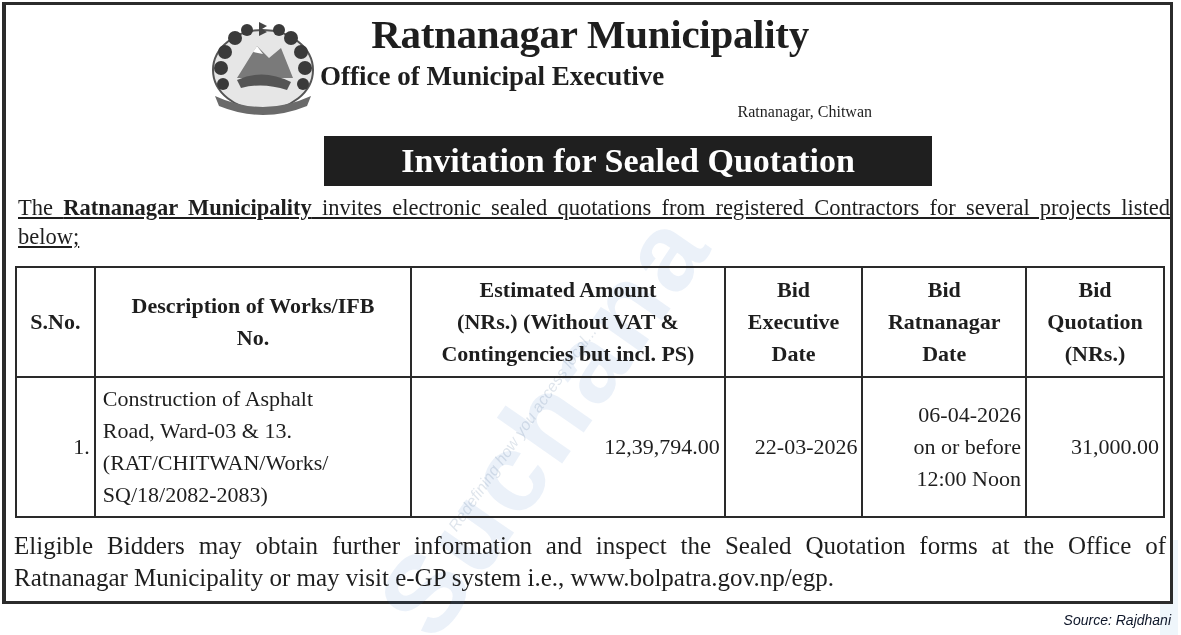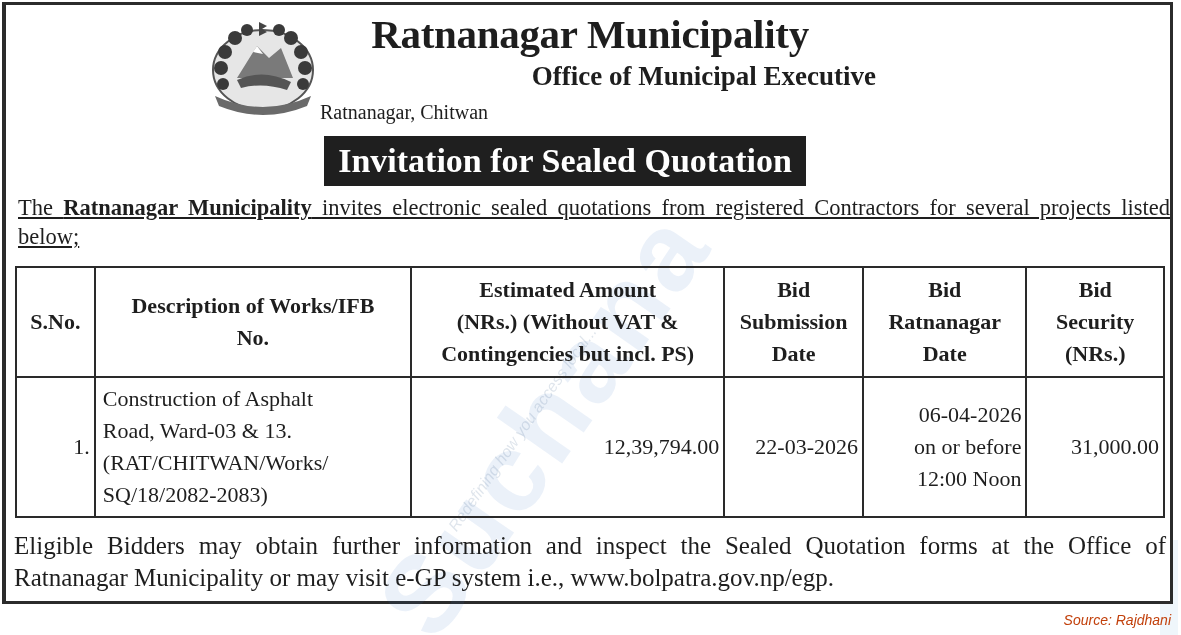--- a/index.html
+++ b/index.html
@@ -10,43 +10,43 @@
   .wm-text { position: absolute; left: 300px; top: 360px; transform: rotate(-55deg);
              font-family: "Liberation Sans", sans-serif; font-weight: bold; font-size: 110px;
              color: rgba(60,120,200,0.10); letter-spacing: 4px; }
   .wm-tag { position: absolute; left: 400px; top: 420px; transform: rotate(-55deg);
             font-family: "Liberation Sans", sans-serif; font-style: italic; font-size: 16px;
             color: rgba(80,110,150,0.18); }
   .wm-shard { position: absolute; background: rgba(120,180,220,0.12); }
   .emblem { position: absolute; left: 207px; top: 18px; width: 112px; height: 100px; }
   .title { position: absolute; left: 320px; top: 10px; width: 540px; text-align: center;
            font-weight: bold; font-size: 41px; letter-spacing: -0.3px; line-height: 48px; }
-  .subtitle { position: absolute; left: 336px; top: 60px; width: 540px; text-align: right;
+  .subtitle { position: absolute; left: 320px; top: 60px; width: 540px; text-align: left;
               font-weight: bold; font-size: 27px; line-height: 32px; }
-  .location { position: absolute; left: 320px; top: 98px; width: 540px; text-align: left;
-              font-size: 20px; line-height: 28px; }
-  .banner { position: absolute; left: 324px; top: 136px; width: 482px; height: 50px;
+  .location { position: absolute; left: 332px; top: 98px; width: 540px; text-align: right;
+              font-size: 16px; line-height: 28px; }
+  .banner { position: absolute; left: 324px; top: 136px; width: 608px; height: 50px;
             background: #1f1f1f; color: #fff; text-align: center; font-weight: bold;
             font-size: 34px; line-height: 50px; }
   .intro { position: absolute; left: 18px; top: 193px; width: 1152px;
            font-size: 22.5px; line-height: 29px; text-align: justify; text-align-last: left; text-decoration: underline; }
   .intro b { font-weight: bold; }
   table.bids { position: absolute; left: 15px; top: 266px; width: 1150px; height: 250px;
                border-collapse: collapse; }
   table.bids th, table.bids td { border: 2.5px solid #2a2a2a; text-align: center; vertical-align: middle;
                                   padding: 0 4px; }
   table.bids th { font-weight: bold; font-size: 22px; line-height: 32px; height: 108px; }
   table.bids td { font-size: 22px; line-height: 32px; height: 138px; text-align: right; }
   td.desc { text-align: left !important; padding-left: 7px !important; margin-left: 9px; }
   .col1 { width: 70px; } .col2 { width: 311px; } .col3 { width: 314px; margin-top: 40px; }
   .col4 { width: 130px; } .col5 { width: 156px; } .col6 { width: 130px; }
   .footer { position: absolute; left: 14px; top: 530px; width: 1152px;
             font-size: 25px; line-height: 32px; text-align: justify; text-align-last: left; }
   .source { position: absolute; right: 10px; top: 612px;
-            font-family: "Liberation Sans", sans-serif; font-style: italic; font-size: 14px; color: #c2410c; text-align: center; }
+            font-family: "Liberation Sans", sans-serif; font-style: italic; font-size: 14px; color: #0f172a; text-align: center; }
 </style>
 </head>
 <body>
 
 <div class="wm-shard" style="left:4px;top:5px;width:12px;height:60px;transform:skewY(20deg);"></div>
 <div class="wm-shard" style="left:880px;top:5px;width:16px;height:90px;transform:skewX(-10deg);"></div>
 <div class="wm-shard" style="left:1160px;top:540px;width:18px;height:95px;"></div>
 
 <div class="frame"></div>
 
@@ -82,23 +82,23 @@
 <div class="banner">Invitation for Sealed Quotation</div>
 
 <div class="intro"><span>The </span><b>Ratnanagar Municipality</b><span> invites electronic sealed quotations from registered Contractors for several projects listed below;</span></div>
 
 <table class="bids">
   <thead>
     <tr>
       <th class="col1"><span>S.No.</span></th>
       <th class="col2"><span>Description of Works/IFB</span><br><span>No.</span></th>
       <th class="col3"><span>Estimated Amount</span><br><span>(NRs.) (Without VAT &amp;</span><br><span>Contingencies but incl. PS)</span></th>
-      <th class="col4"><span>Bid</span><br><span>Submission</span><br><span>Date</span></th>
+      <th class="col4"><span>Bid</span><br><span>Executive</span><br><span>Date</span></th>
       <th class="col5"><span>Bid</span><br><span>Ratnanagar</span><br><span>Date</span></th>
-      <th class="col6"><span>Bid</span><br><span>Security</span><br><span>(NRs.)</span></th>
+      <th class="col6"><span>Bid</span><br><span>Quotation</span><br><span>(NRs.)</span></th>
     </tr>
   </thead>
   <tbody>
     <tr>
       <td>1.</td>
       <td class="desc"><span>Construction of Asphalt</span><br><span>Road, Ward-03 &amp; 13.</span><br><span>(RAT/CHITWAN/Works/</span><br><span>SQ/18/2082-2083)</span></td>
       <td>12,39,794.00</td>
       <td>22-03-2026</td>
       <td><span>06-04-2026</span><br><span>on or before</span><br><span>12:00 Noon</span></td>
       <td>31,000.00</td>

